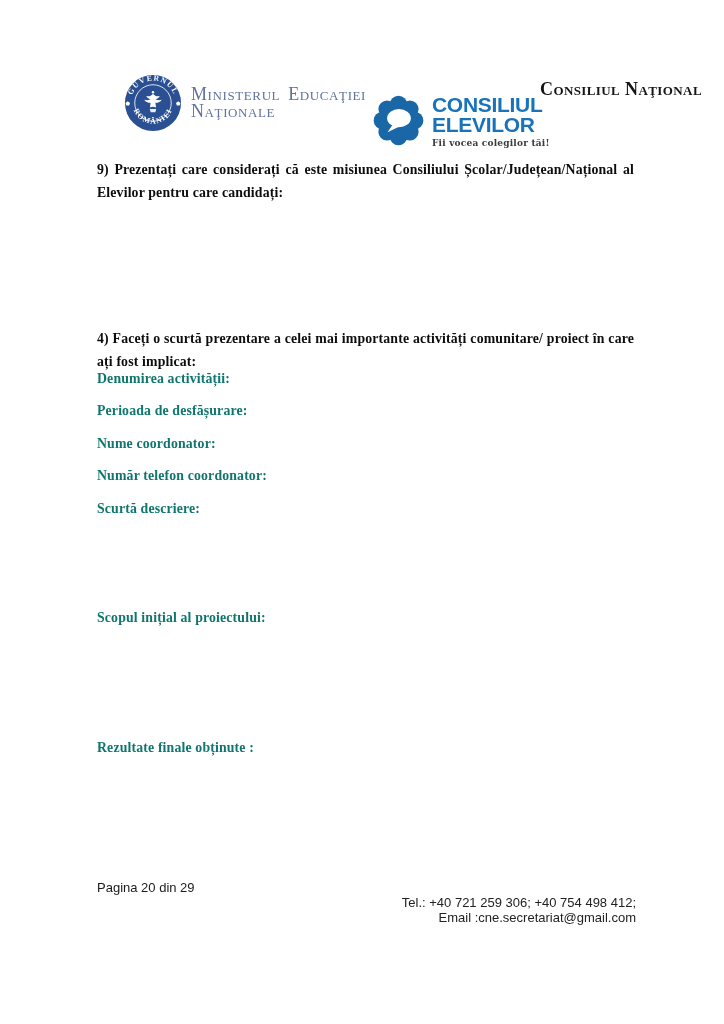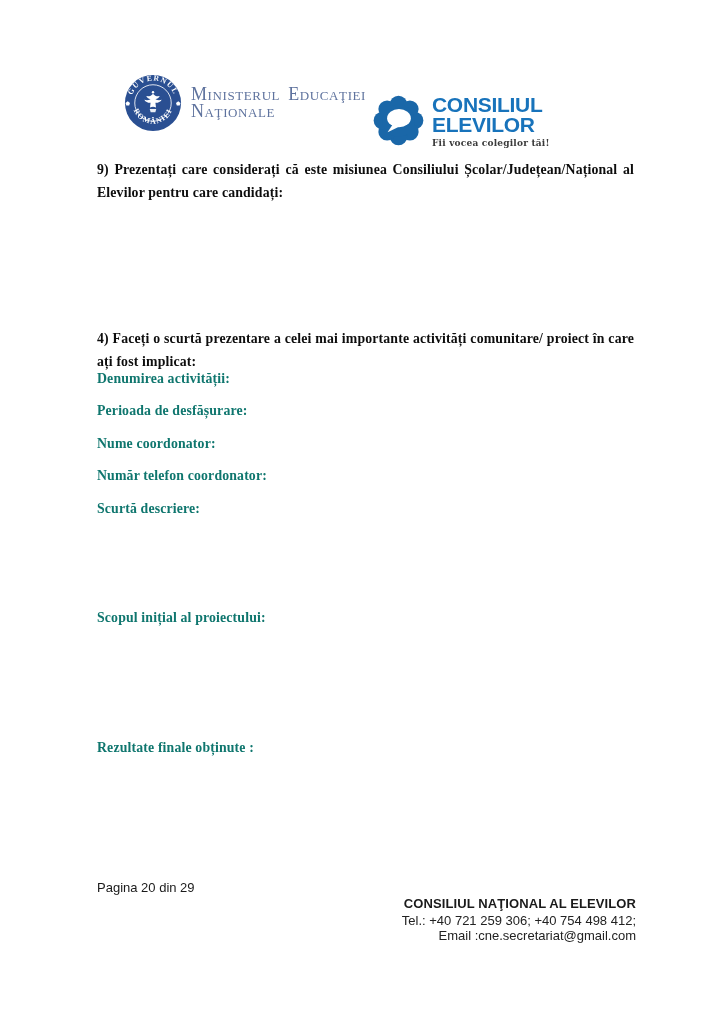--- a/index.html
+++ b/index.html
@@ -195,39 +195,39 @@
       <div class="ce-textblock">
         <div class="ce-wordmark">
           <div>CONSILIUL</div>
           <div>ELEVILOR</div>
         </div>
         <div class="ce-tagline">Fii vocea colegilor tăi!</div>
       </div>
     </div>
 
     <div class="cne-title">
+      <div>Consiliul Naţional</div>
     </div>
 
   </div>
 
   <div>
     <p class="para para-q3">9) Prezentați care considerați că este misiunea Consiliului Școlar/Județean/Național al Elevilor pentru care candidați:</p>
     <p class="para para-q4">4) Faceți o scurtă prezentare a celei mai importante activități comunitare/ proiect în care ați fost implicat:</p>
 
     <div class="field f0">Denumirea activității:</div>
     <div class="field f1">Perioada de desfășurare:</div>
     <div class="field f2">Nume coordonator:</div>
     <div class="field f3">Număr telefon coordonator:</div>
     <div class="field f4">Scurtă descriere:</div>
     <div class="field f5">Scopul inițial al proiectului:</div>
     <div class="field f6">Rezultate finale obținute :</div>
   </div>
 
   <div>
     <div class="page-number">Pagina 20 din 29</div>
     <div class="footer-block">
-      <div class="footer-org">CONSILIUL NAŢIONAL AL ELEVILOR</div>
       <div class="footer-line">Tel.: +40 721 259 306; +40 754 498 412;</div>
       <div class="footer-line">Email :cne.secretariat@gmail.com</div>
     </div>
   </div>
 
 </div>
 
 </body></html>

